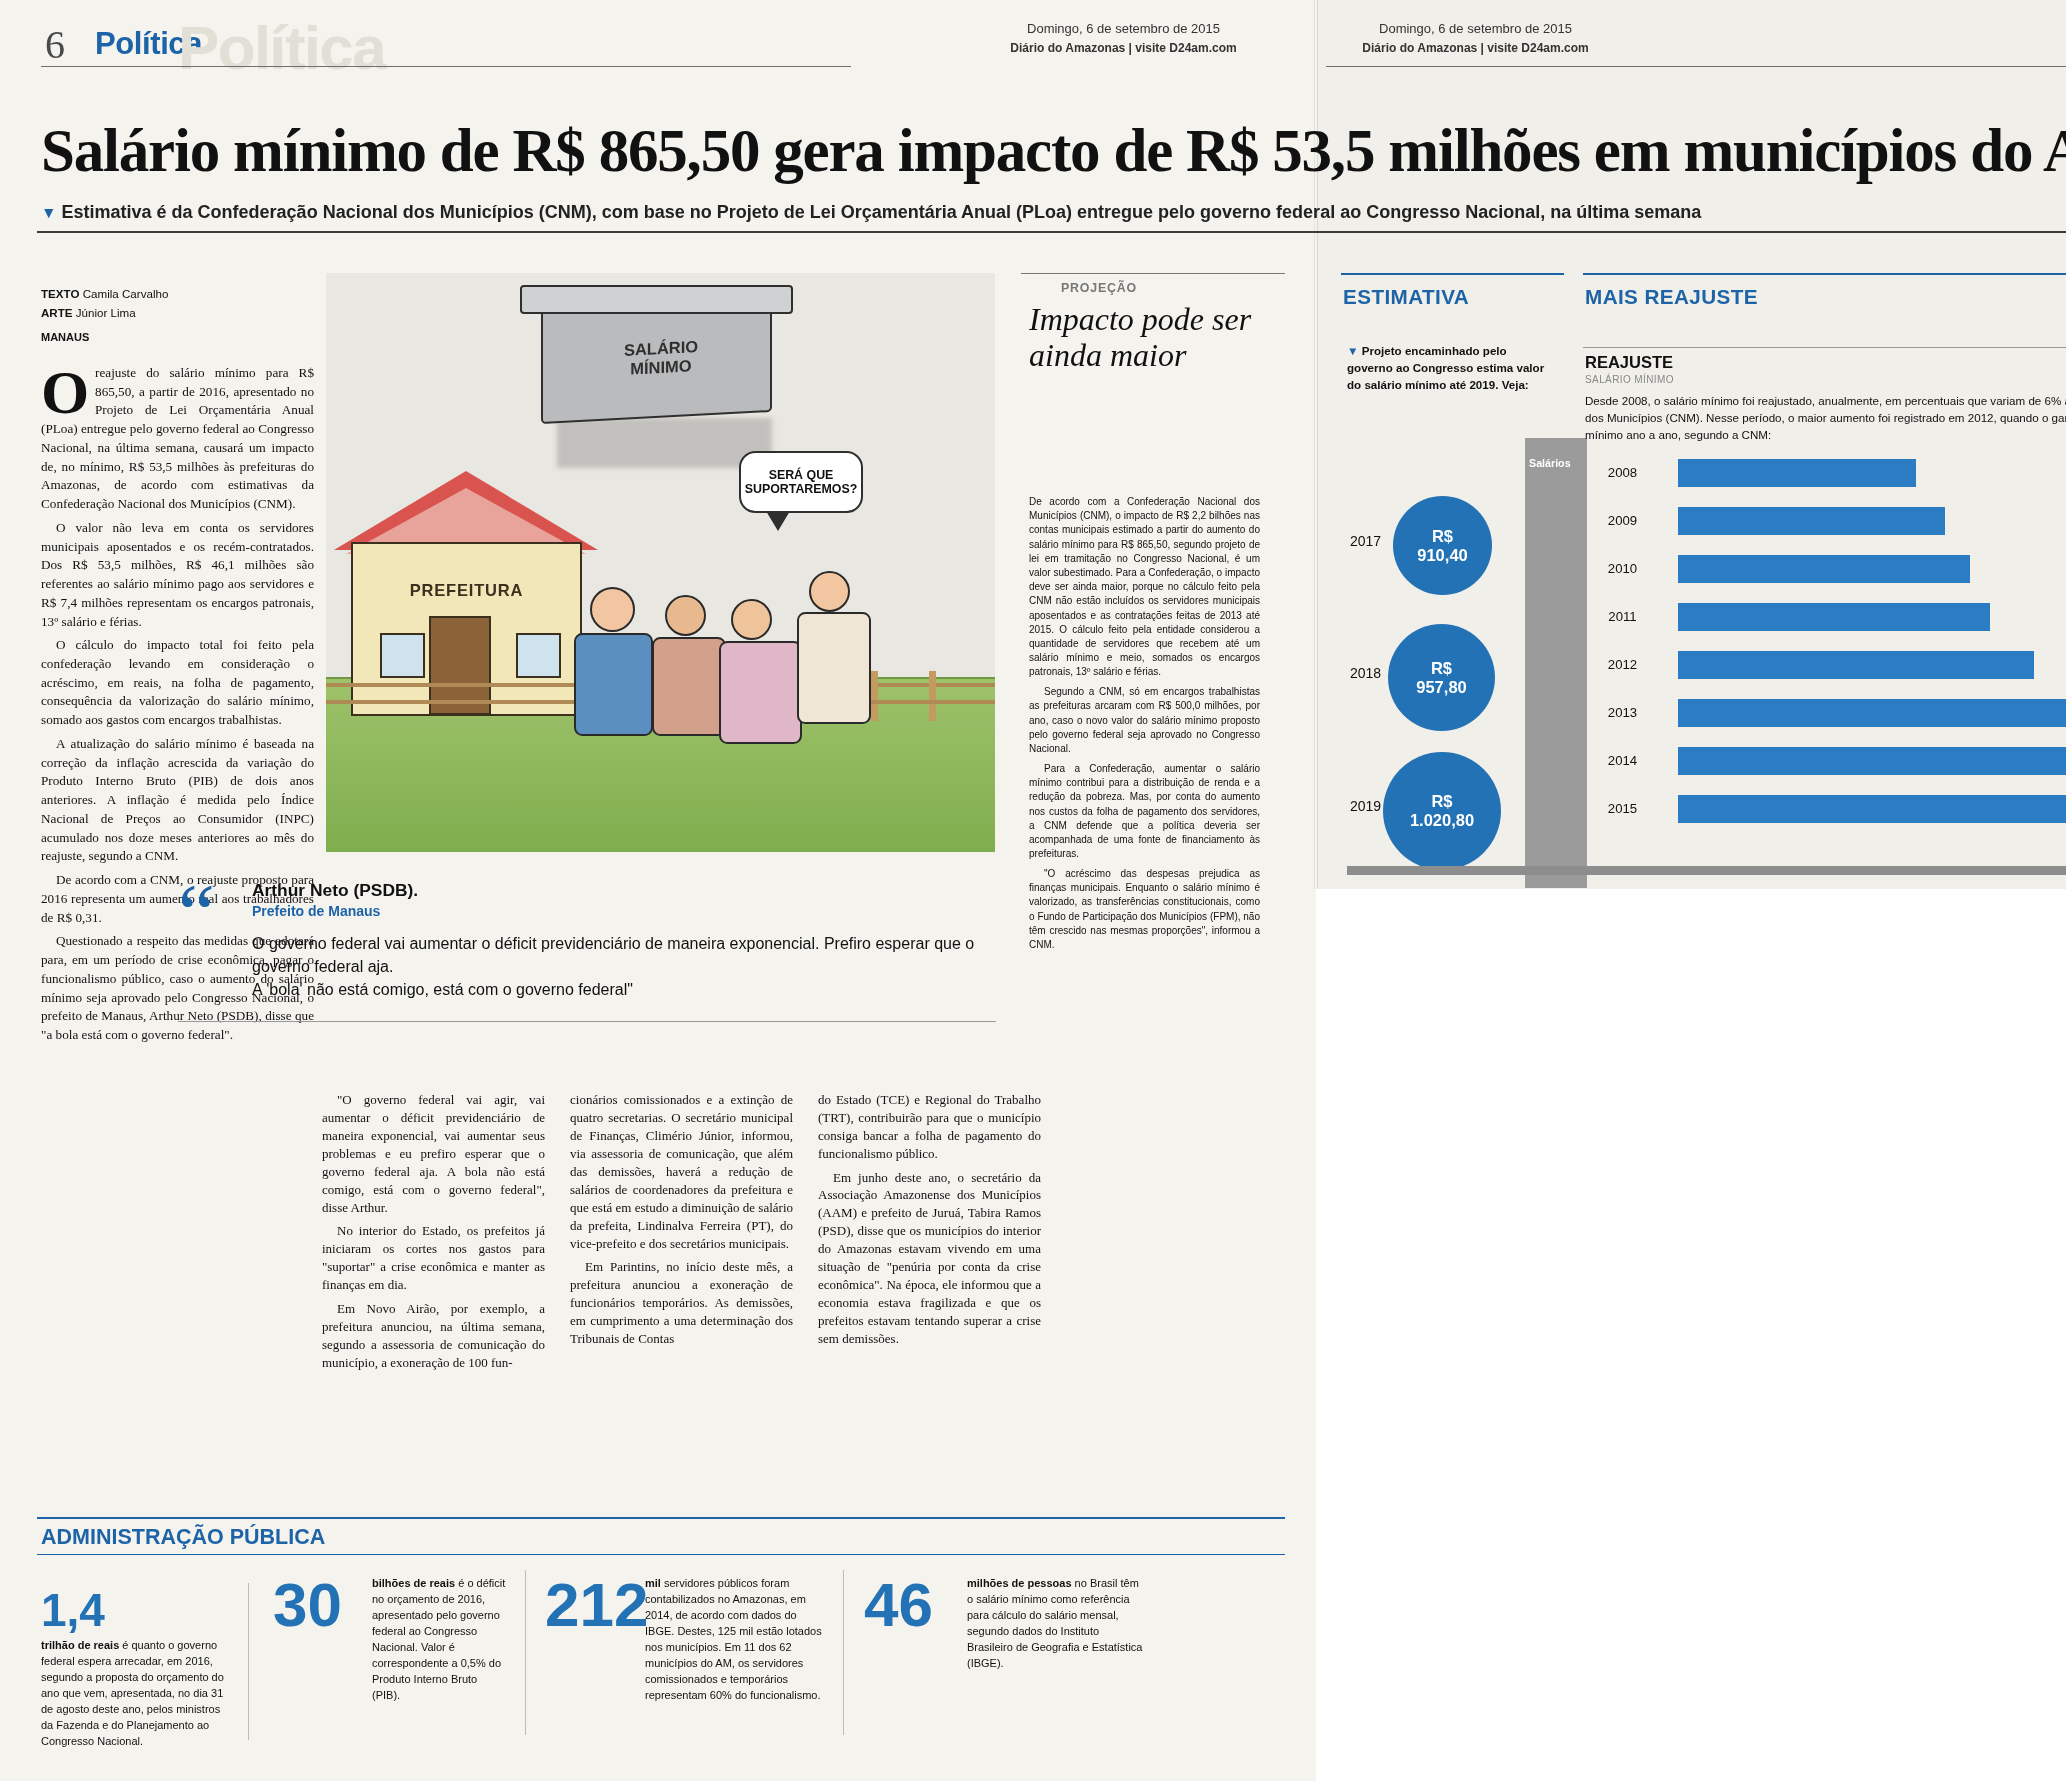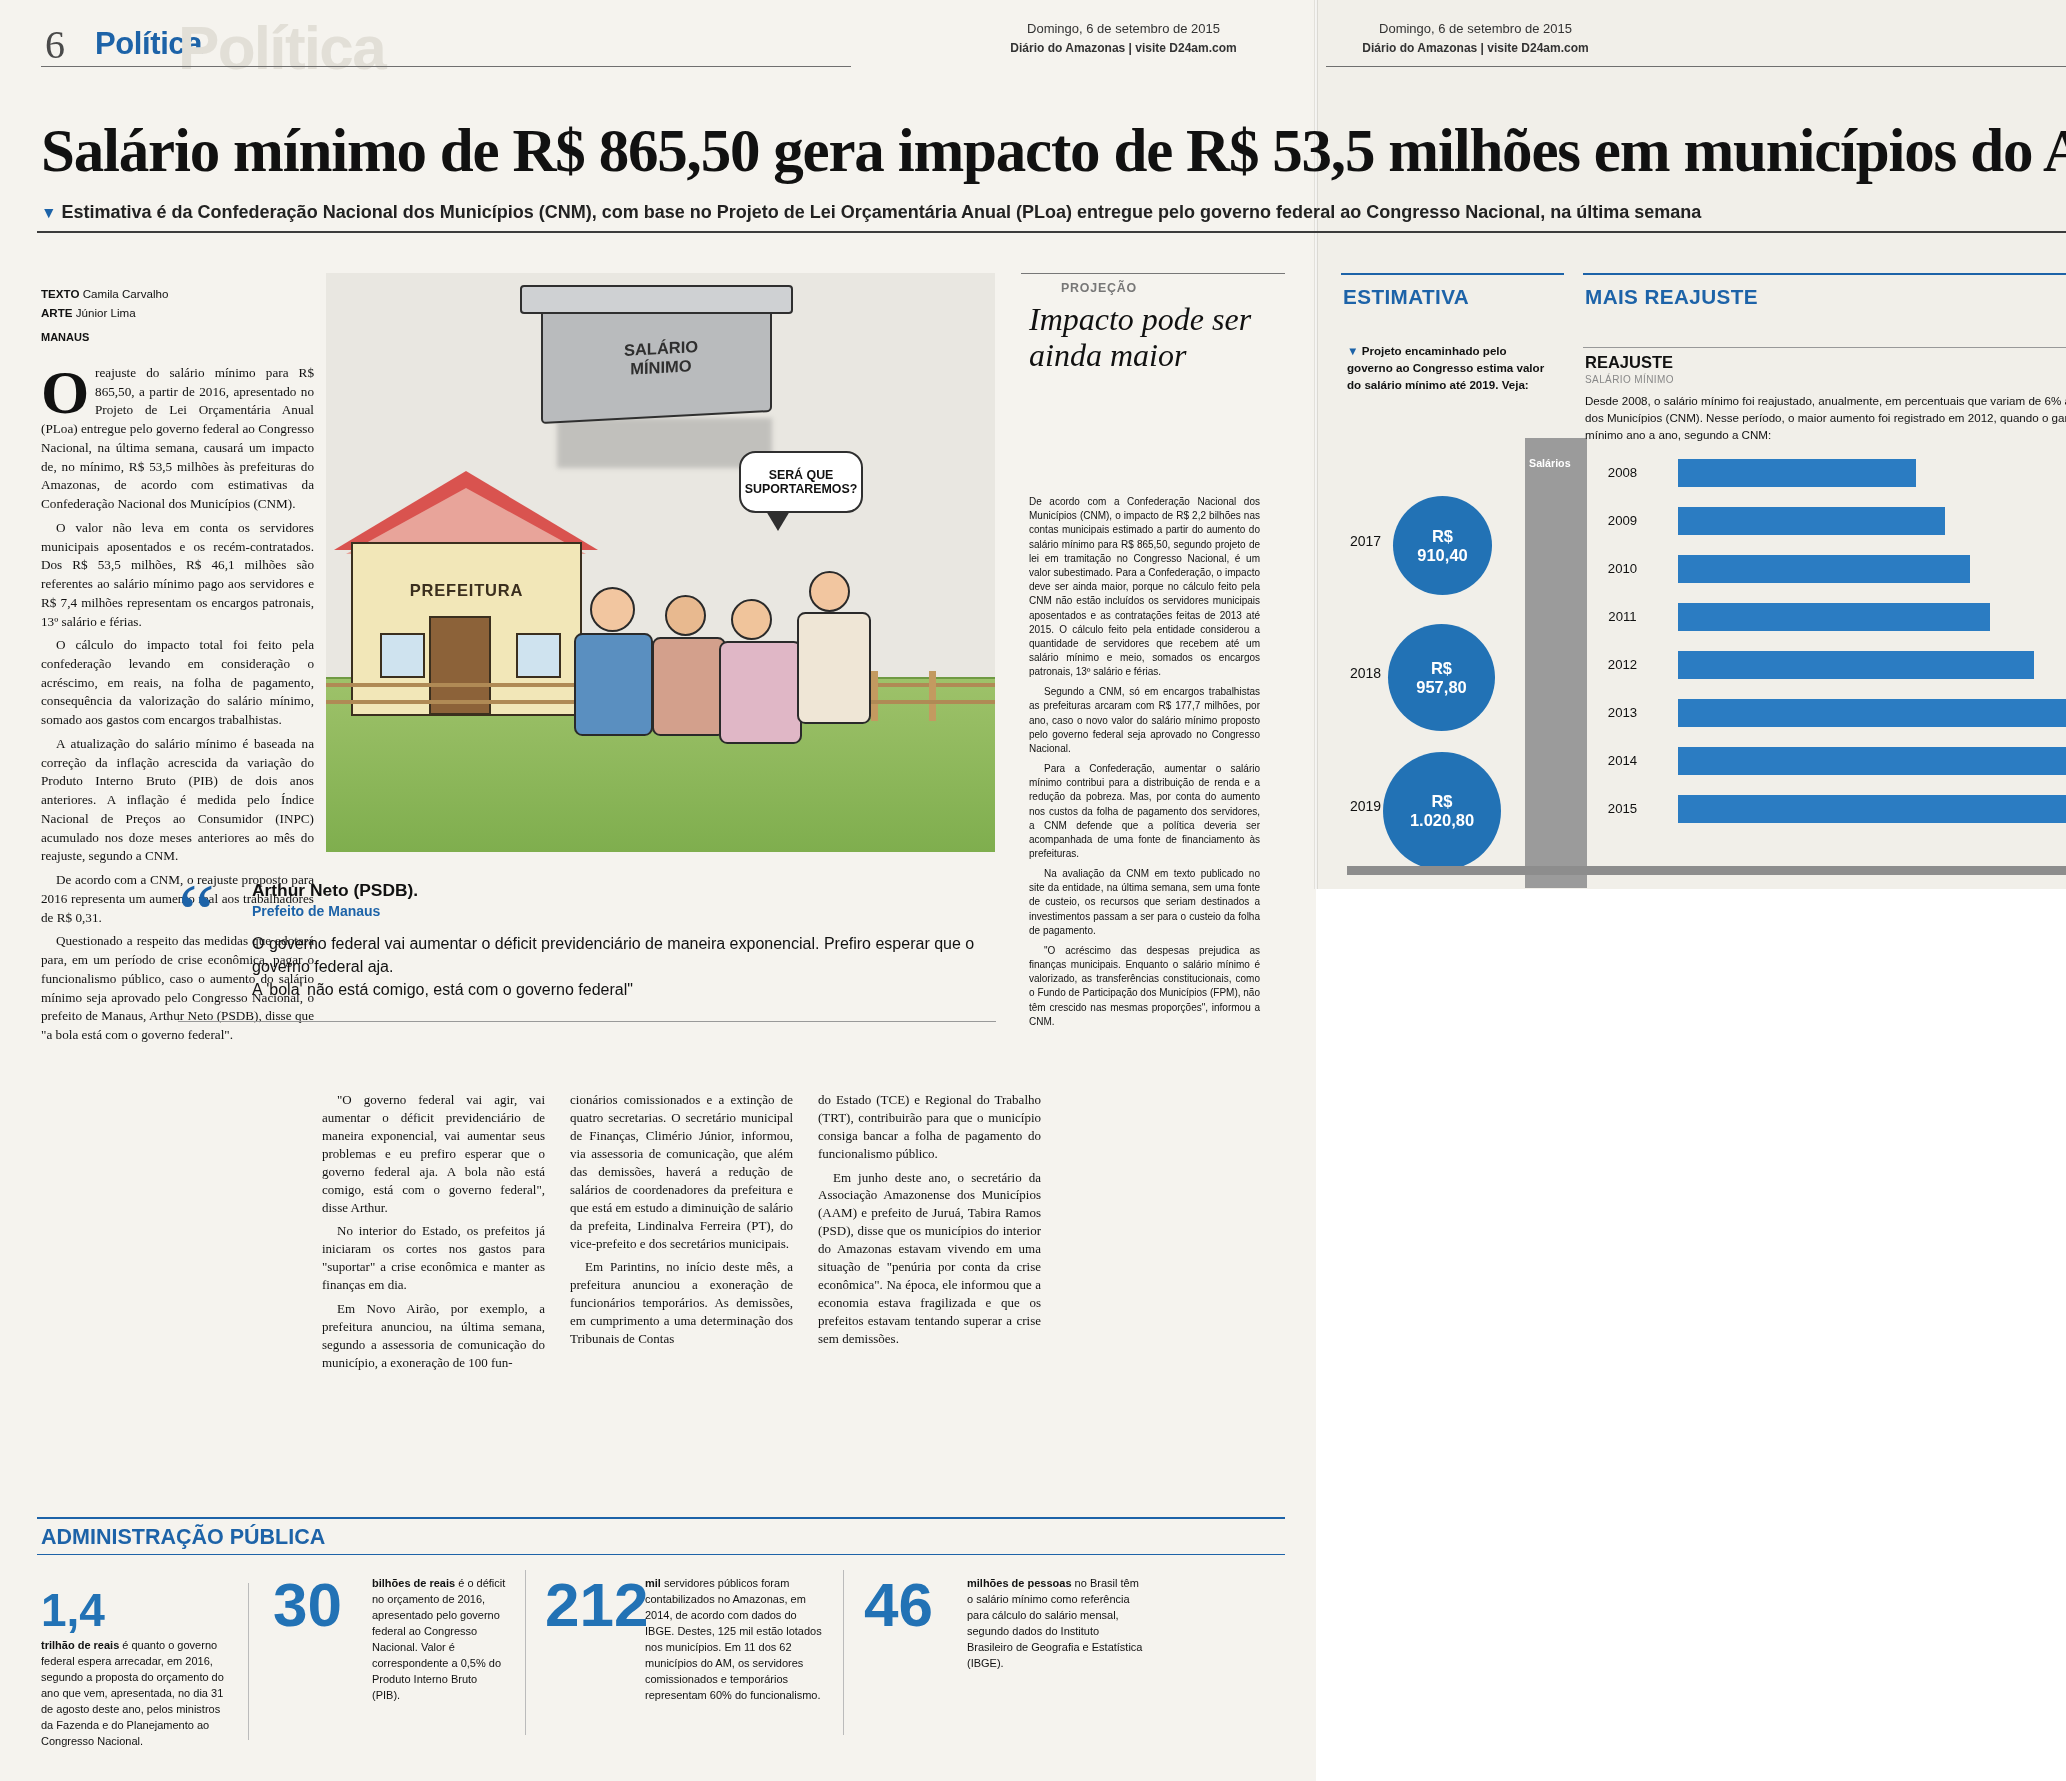--- a/index.html
+++ b/index.html
@@ -405,23 +405,22 @@
   <div class="bodycol" style="left:818px; top:1091px; width:223px;">
     <p style="text-indent:0;">do Estado (TCE) e Regional do Trabalho (TRT), contribuirão para que o município consiga bancar a folha de pagamento do funcionalismo público.</p>
     <p>Em junho deste ano, o secretário da Associação Amazonense dos Municípios (AAM) e prefeito de Juruá, Tabira Ramos (PSD), disse que os municípios do interior do Amazonas estavam vivendo em uma situação de "penúria por conta da crise econômica". Na época, ele informou que a economia estava fragilizada e que os prefeitos estavam tentando superar a crise sem demissões.</p>
   </div>
 
   <div class="rule-proj"></div>
   <div class="proj-label">PROJEÇÃO</div>
   <div class="proj-title">Impacto pode ser ainda maior</div>
   <div class="bodycol" style="left:1029px; top:495px; width:231px; font-family:'Liberation Sans', sans-serif; font-size:10px; line-height:1.42;">
     <p style="text-indent:0;">De acordo com a Confederação Nacional dos Municípios (CNM), o impacto de R$ 2,2 bilhões nas contas municipais estimado a partir do aumento do salário mínimo para R$ 865,50, segundo projeto de lei em tramitação no Congresso Nacional, é um valor subestimado. Para a Confederação, o impacto deve ser ainda maior, porque no cálculo feito pela CNM não estão incluídos os servidores municipais aposentados e as contratações feitas de 2013 até 2015. O cálculo feito pela entidade considerou a quantidade de servidores que recebem até um salário mínimo e meio, somados os encargos patronais, 13º salário e férias.</p>
-    <p>Segundo a CNM, só em encargos trabalhistas as prefeituras arcaram com R$ 177,7 milhões, por ano, caso o novo valor do salário mínimo proposto pelo governo federal seja aprovado no Congresso Nacional.</p>
+    <p>Segundo a CNM, só em encargos trabalhistas as prefeituras arcaram com R$ 500,0 milhões, por ano, caso o novo valor do salário mínimo proposto pelo governo federal seja aprovado no Congresso Nacional.</p>
     <p>Para a Confederação, aumentar o salário mínimo contribui para a distribuição de renda e a redução da pobreza. Mas, por conta do aumento nos custos da folha de pagamento dos servidores, a CNM defende que a política deveria ser acompanhada de uma fonte de financiamento às prefeituras.</p>
-    <p>Na avaliação da CNM em texto publicado no site da entidade, na última semana, sem uma fonte de custeio, os recursos que seriam destinados a investimentos passam a ser para o custeio da folha de pagamento.</p>
     <p>"O acréscimo das despesas prejudica as finanças municipais. Enquanto o salário mínimo é valorizado, as transferências constitucionais, como o Fundo de Participação dos Municípios (FPM), não têm crescido nas mesmas proporções", informou a CNM.</p>
   </div>
 
   <div class="mod-rule" style="left:1341px; top:273px; width:223px;"></div>
   <div class="mod-title" style="left:1343px; top:285px;">ESTIMATIVA</div>
   <div class="est-sub"><span class="tri">▼</span> <b>Projeto encaminhado pelo governo ao Congresso estima valor do salário mínimo até 2019. Veja:</b></div>
 
   <div class="salarios-bar"></div>
   <div class="salarios-lbl">Salários</div>
 

